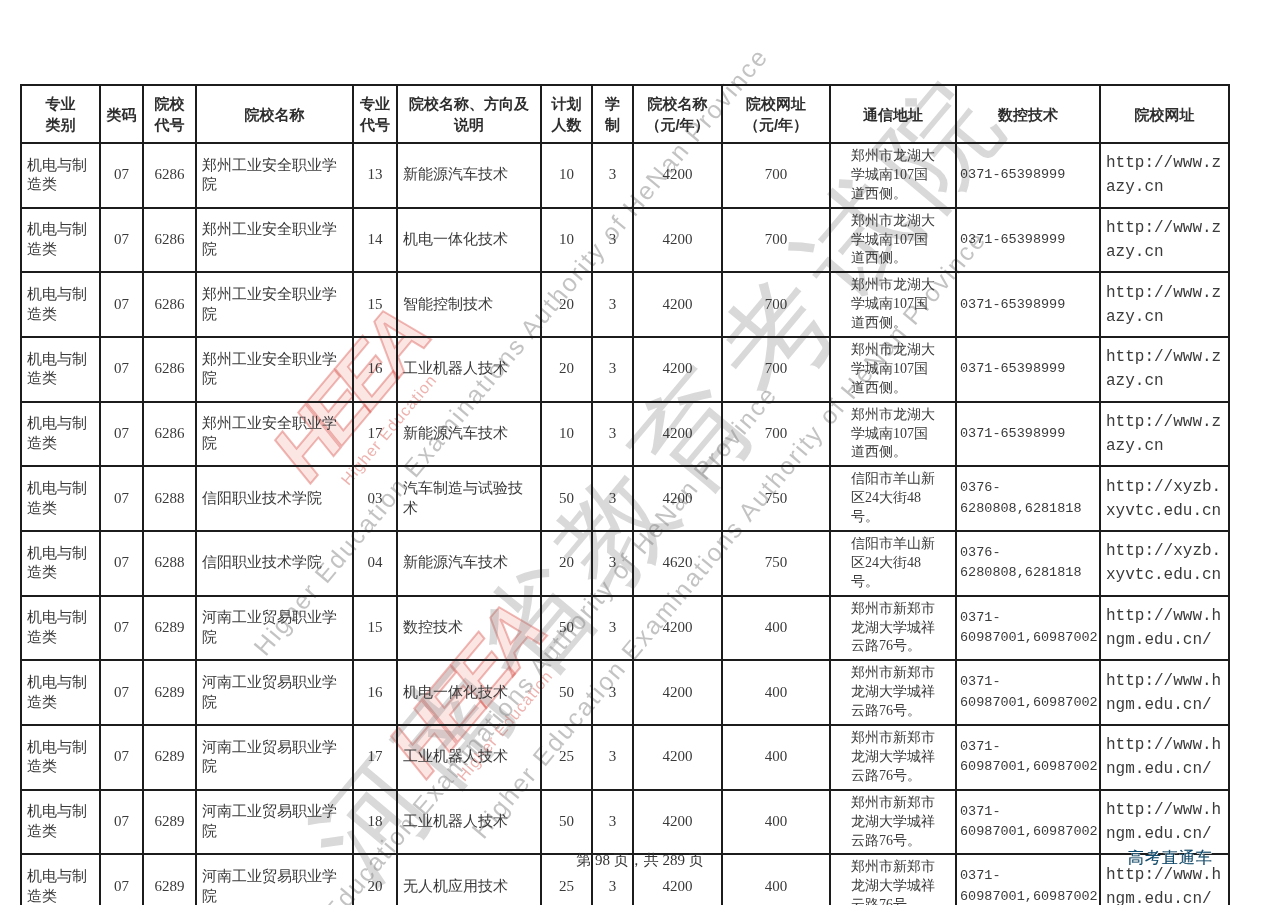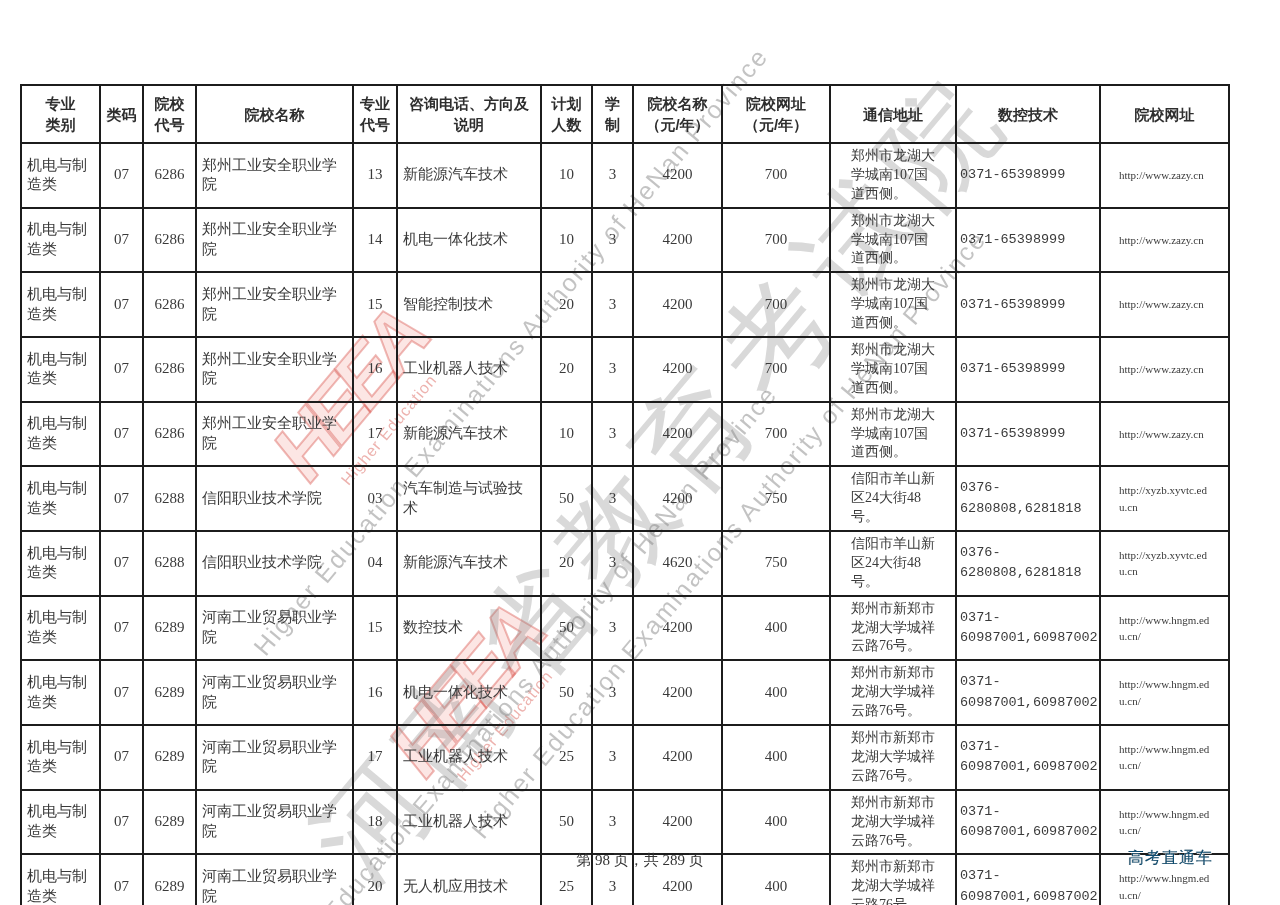--- a/index.html
+++ b/index.html
@@ -55,22 +55,22 @@
   
   td.c-category,td.c-inst-name,td.c-major-name,td.c-address,td.c-phone,td.c-website{text-align:left;}
   td.c-type-code,td.c-inst-code,td.c-major-code,td.c-plan-count,td.c-duration,
   td.c-tuition,td.c-accommodation{text-align:center;}
   td.c-address{font-size:14px;padding:3px 20px;line-height:1.35;}
   td.c-phone{
     font-family:"Liberation Mono","DejaVu Sans Mono",monospace;
     font-size:13.5px;padding:3px 3px;line-height:1.5;
   }
   td.c-website{
-    font-family:Liberation Serif, serif;
-    font-size:11px;padding:3px 18px;line-height:1.5;word-break:break-all;
+    font-family:Liberation Mono, monospace;
+    font-size:16px;padding:3px 5px;line-height:1.5;word-break:break-all;
   }
 
   
   .footer{
     position:absolute;left:0;top:851px;width:1280px;text-align:center;z-index:1;
     font-size:15px;color:#333;
   }
   .brand{
     position:absolute;left:1128px;top:848px;z-index:1;
     font-family:"Liberation Sans","DejaVu Sans",sans-serif;
@@ -117,21 +117,21 @@
     <thead>
       <tr id="header-row">
           <th>专业
 类别</th>
           <th>类码</th>
           <th>院校
 代号</th>
           <th>院校名称</th>
           <th>专业
 代号</th>
-          <th>咨询电话、方向及
+          <th>院校名称、方向及
 说明</th>
           <th>计划
 人数</th>
           <th>学制</th>
           <th>院校名称
 （元/年）</th>
           <th>院校网址
 （元/年）</th>
           <th>通信地址</th>
           <th>数控技术</th>

